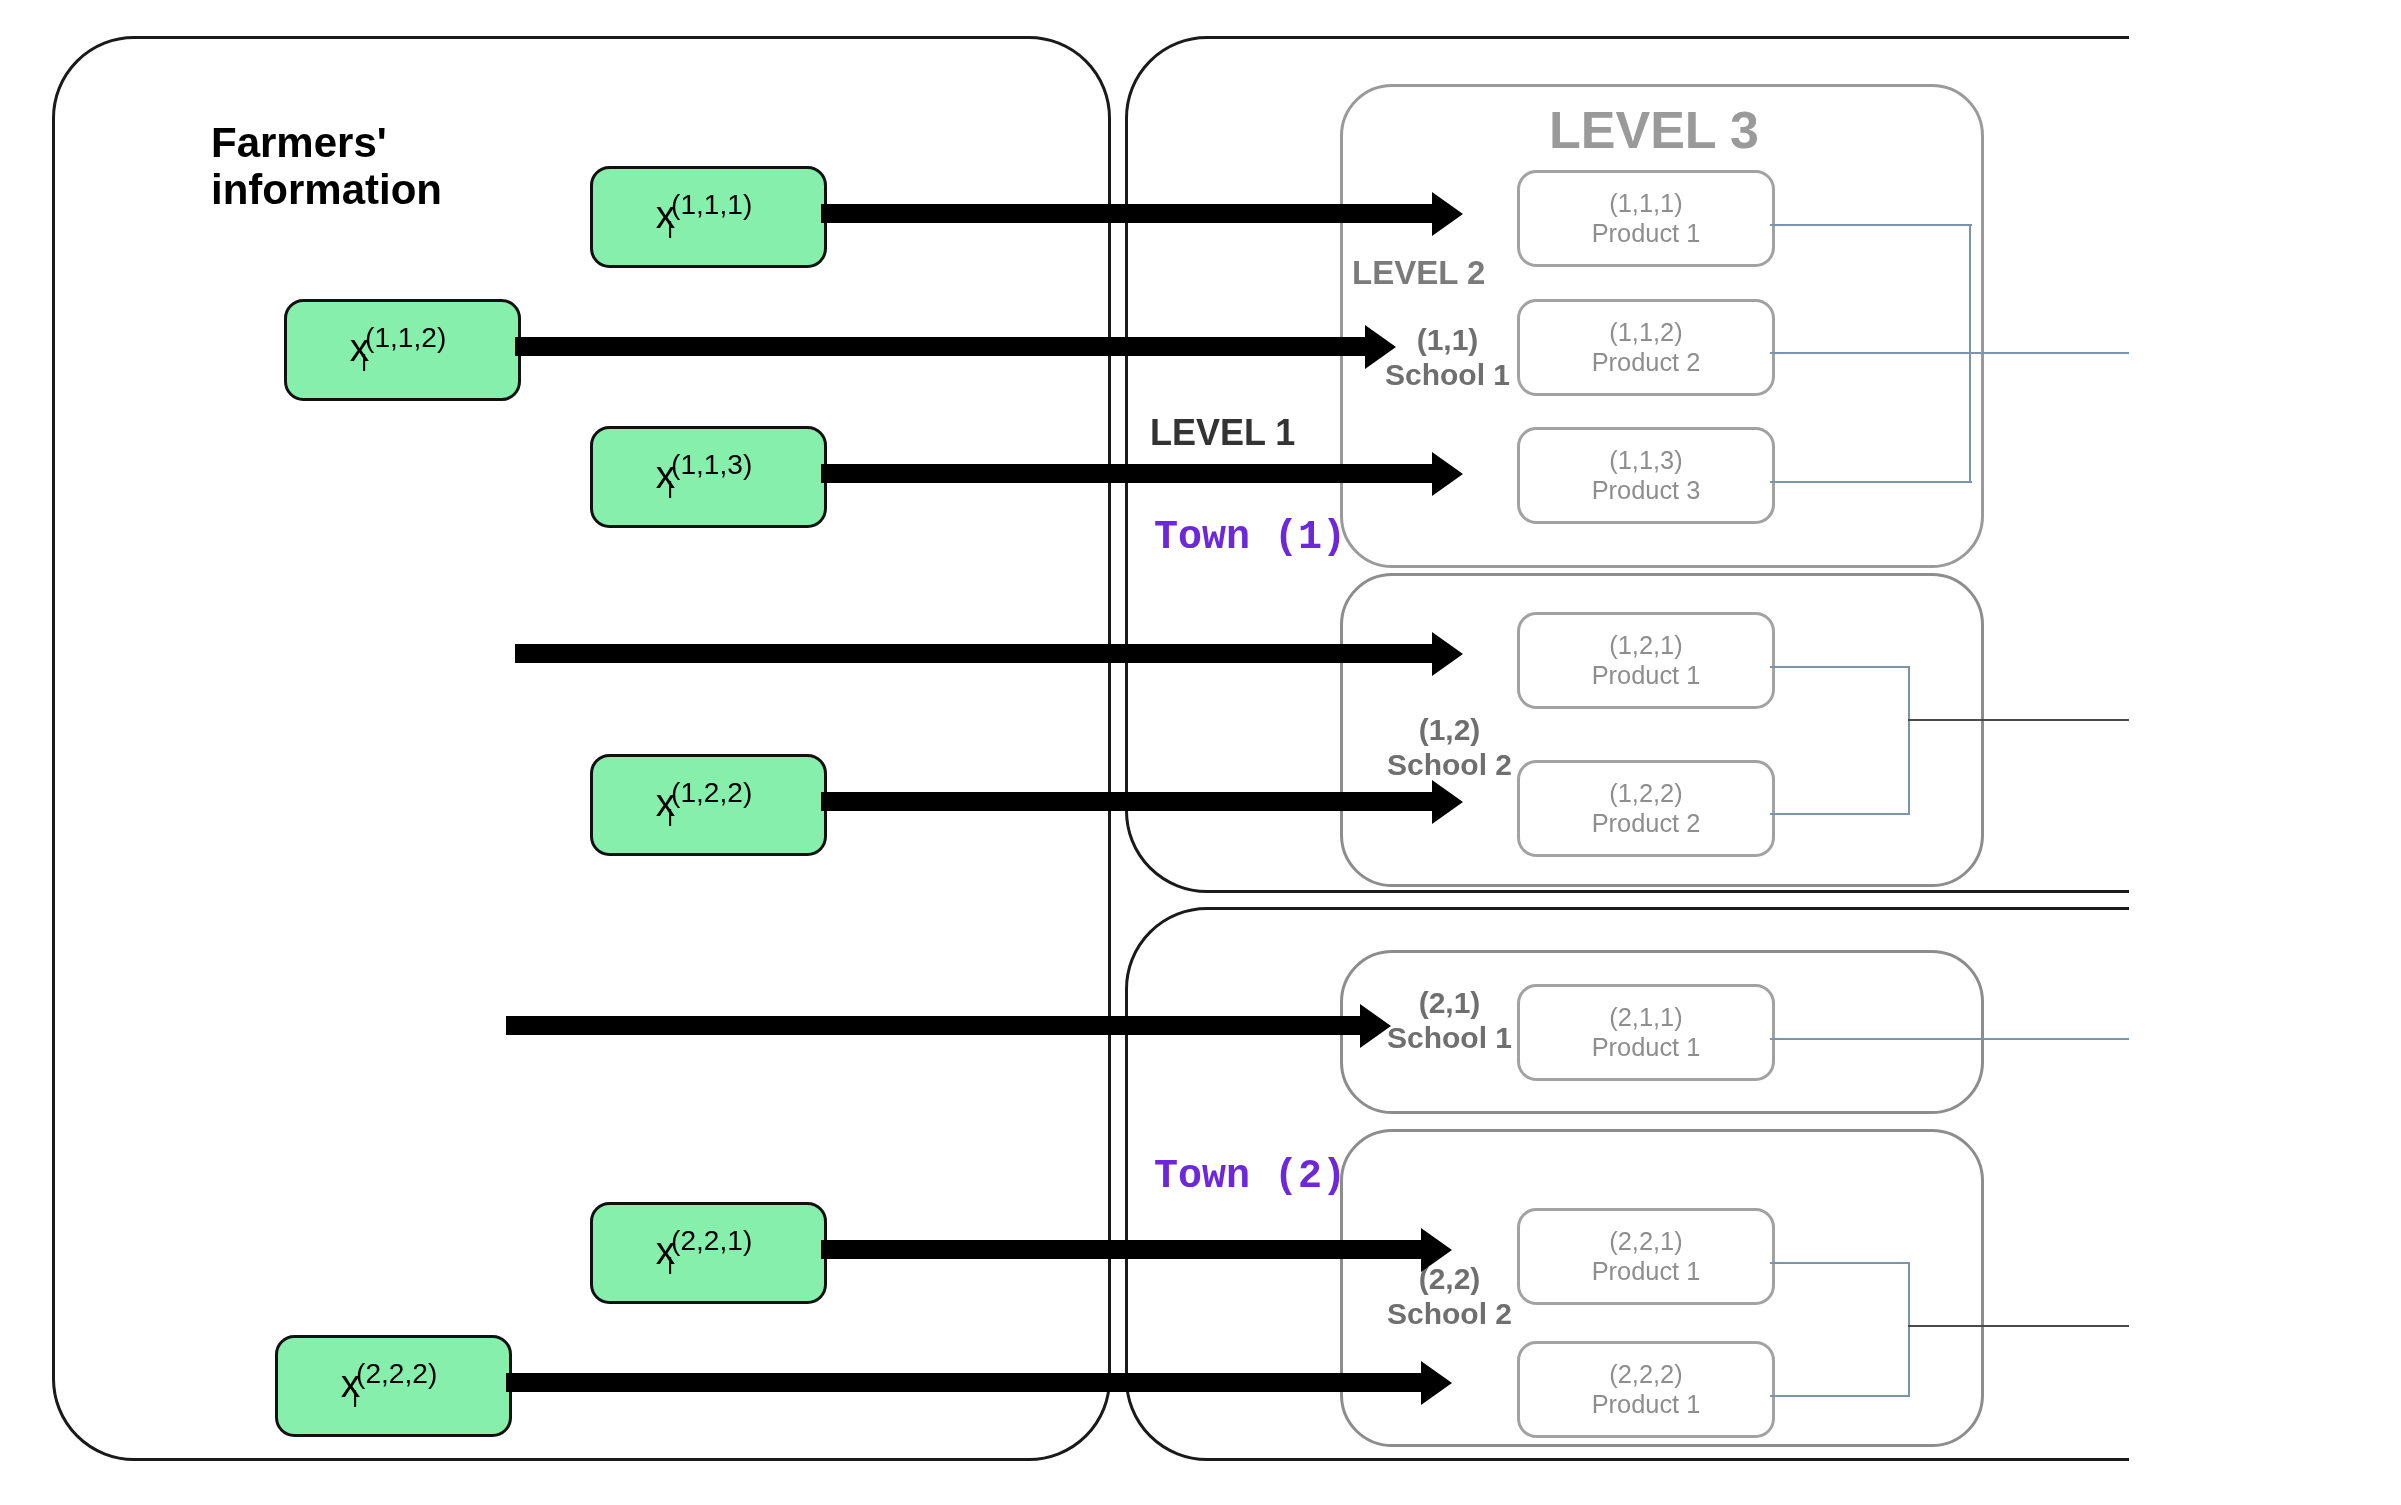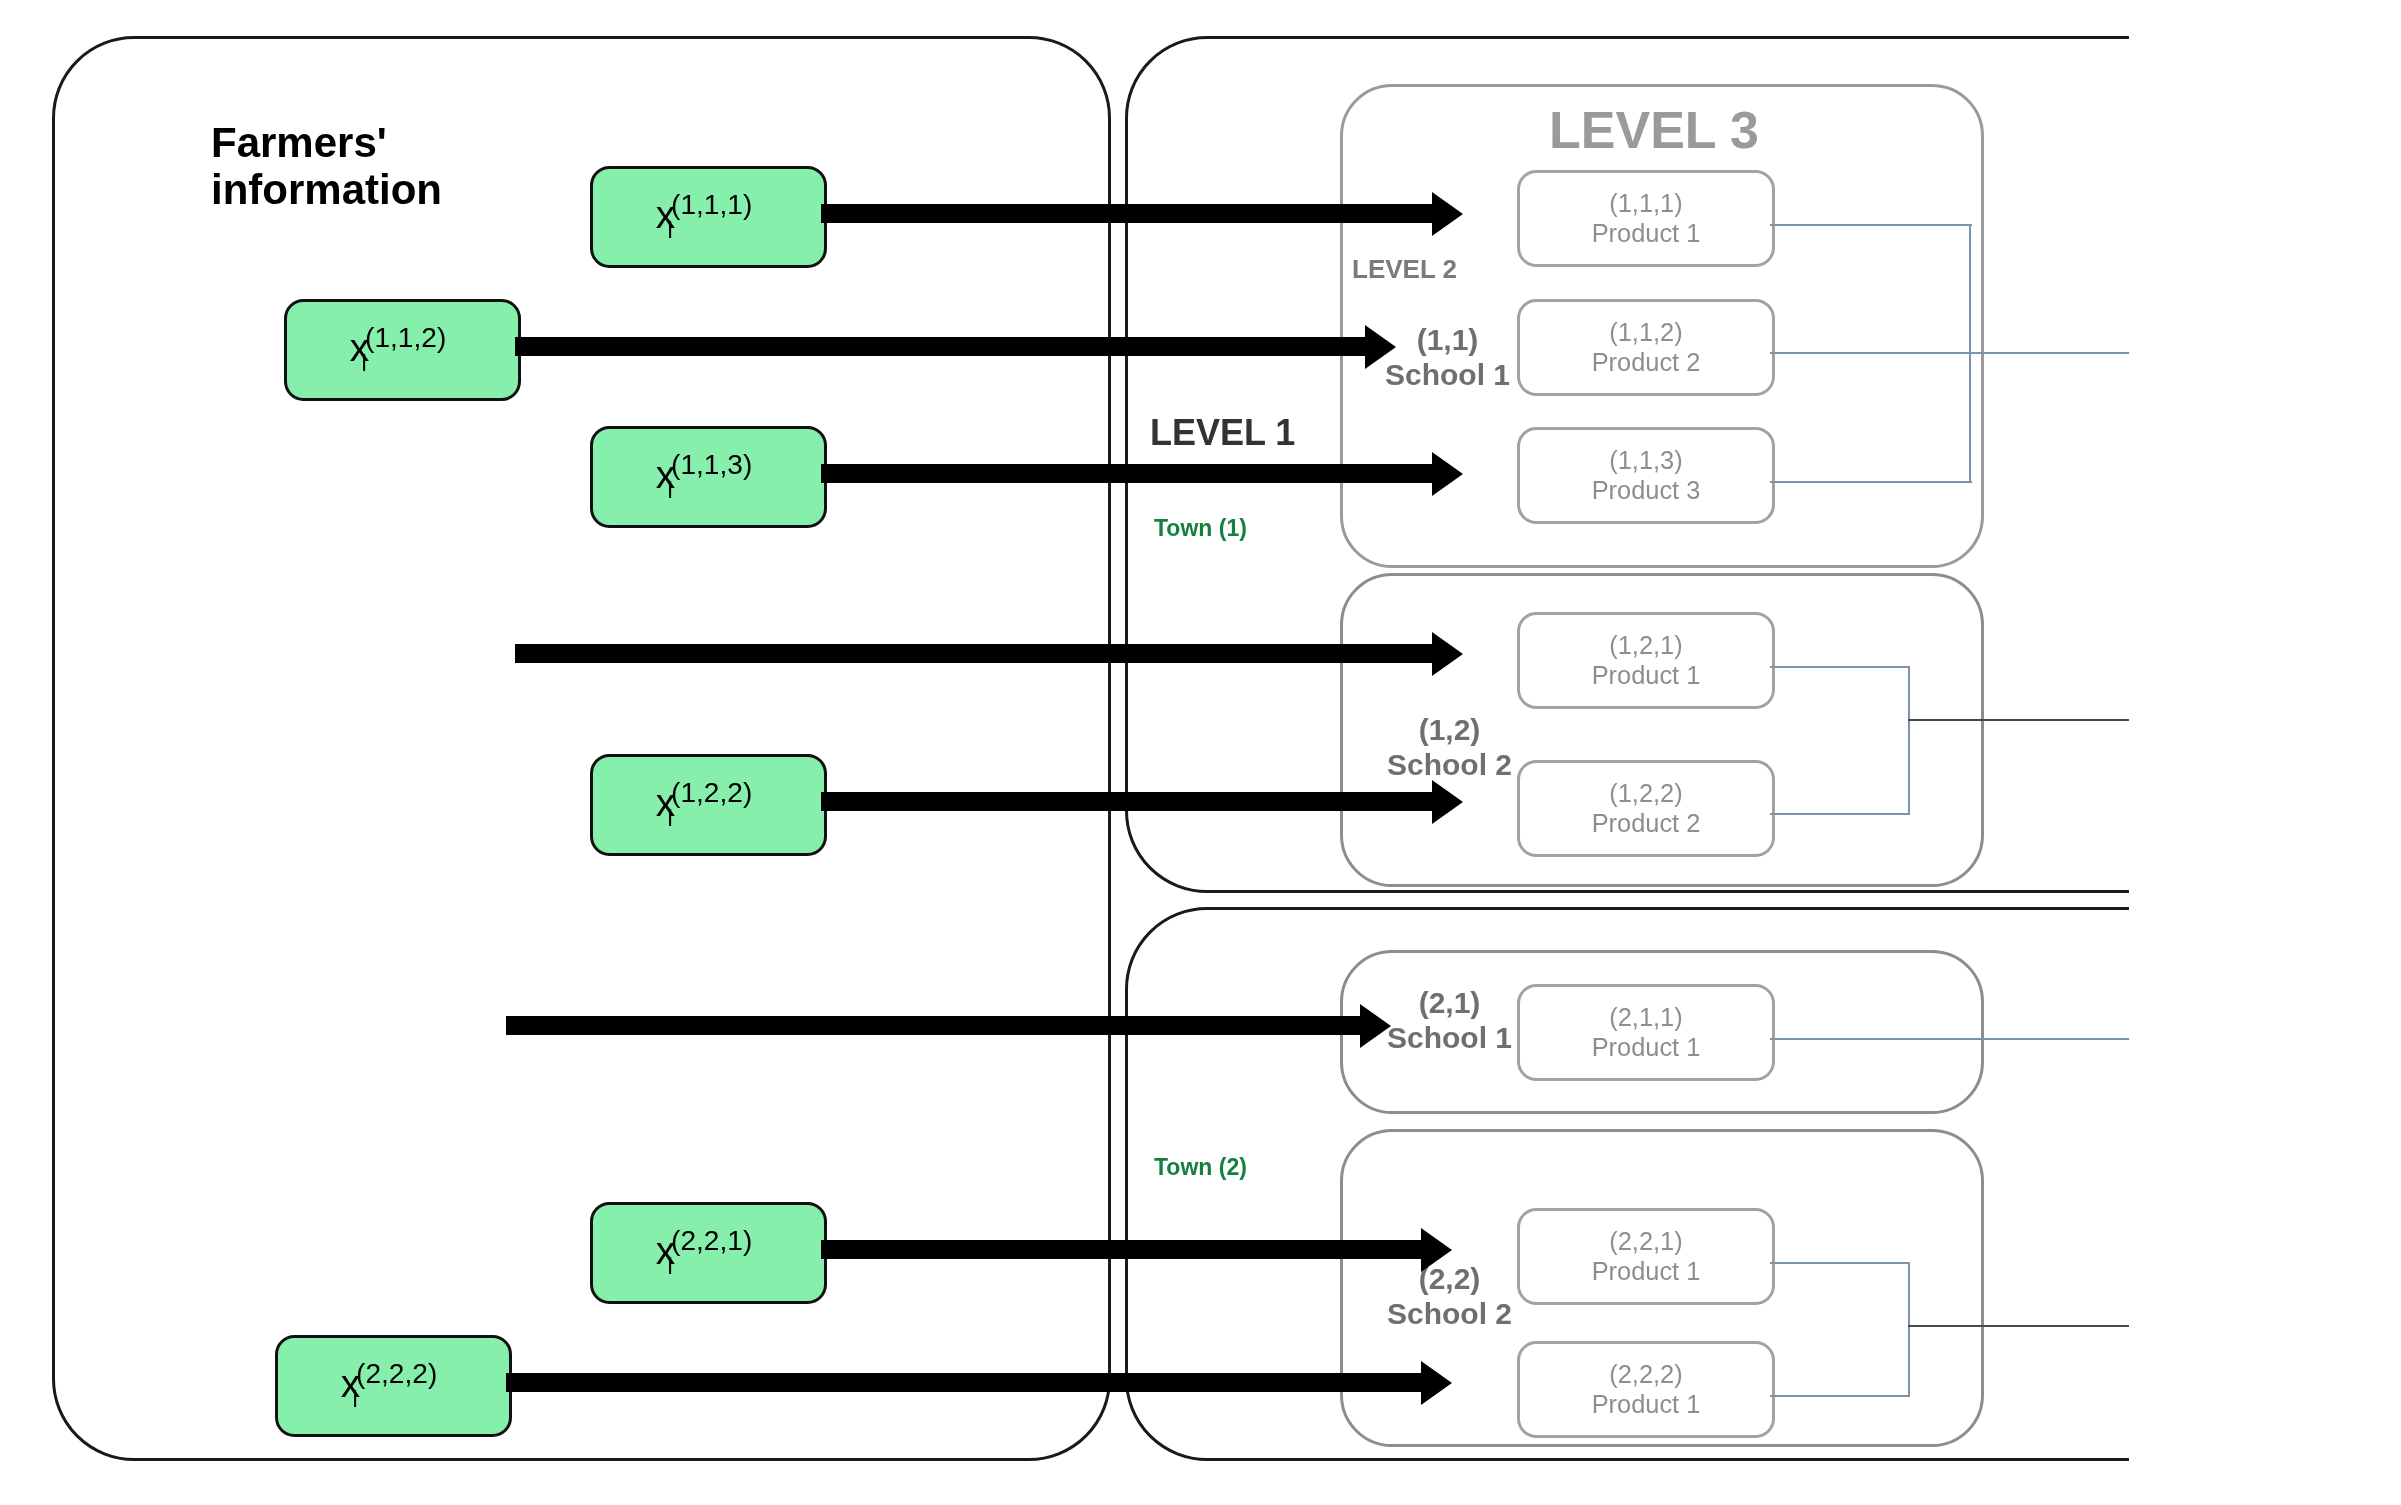--- a/index.html
+++ b/index.html
@@ -43,23 +43,23 @@
 
   .yarrow{position:absolute;height:2.2px;background:#4a4a4a;}
   .yarrow::after{content:"";position:absolute;right:-13.4px;top:50%;transform:translateY(-50%);
       width:0;height:0;border-top:11.2px solid transparent;border-bottom:11.2px solid transparent;
       border-left:16.4px solid #333;}
 
   
   .lbl{position:absolute;white-space:nowrap;}
   .title-farmers{font-size:42px;font-weight:bold;color:#000;line-height:1.12;text-align:left;}
   .level-dark{font-size:36px;font-weight:bold;color:#333;margin-top:24px;}
-  .level-gray{font-size:26px;font-weight:bold;color:#7b7b7b;}
+  .level-gray{font-size:33px;font-weight:bold;color:#7b7b7b;}
   .level3-gray{font-size:52px;font-weight:bold;color:#9a9a9a;}
-  .town{font-size:23px;font-weight:bold;color:#15803d;}
+  .town{font-size:40px;font-weight:bold;color:#6d28d9;font-family:Liberation Mono, monospace;}
   .school{font-size:30px;font-weight:bold;color:#6f6f6f;line-height:1.16;text-align:center;}
   .ylabel{font-size:46px;font-weight:bold;color:#000;white-space:nowrap;line-height:1;}
   .ylabel sub{font-size:.62em;vertical-align:-0.45em;margin-left:-0.30em;}
   .ylabel sup{font-size:.72em;vertical-align:0.50em;margin-left:-0.10em;}
 </style>
 </head>
 <body>
 
 <div id="stage">
 

